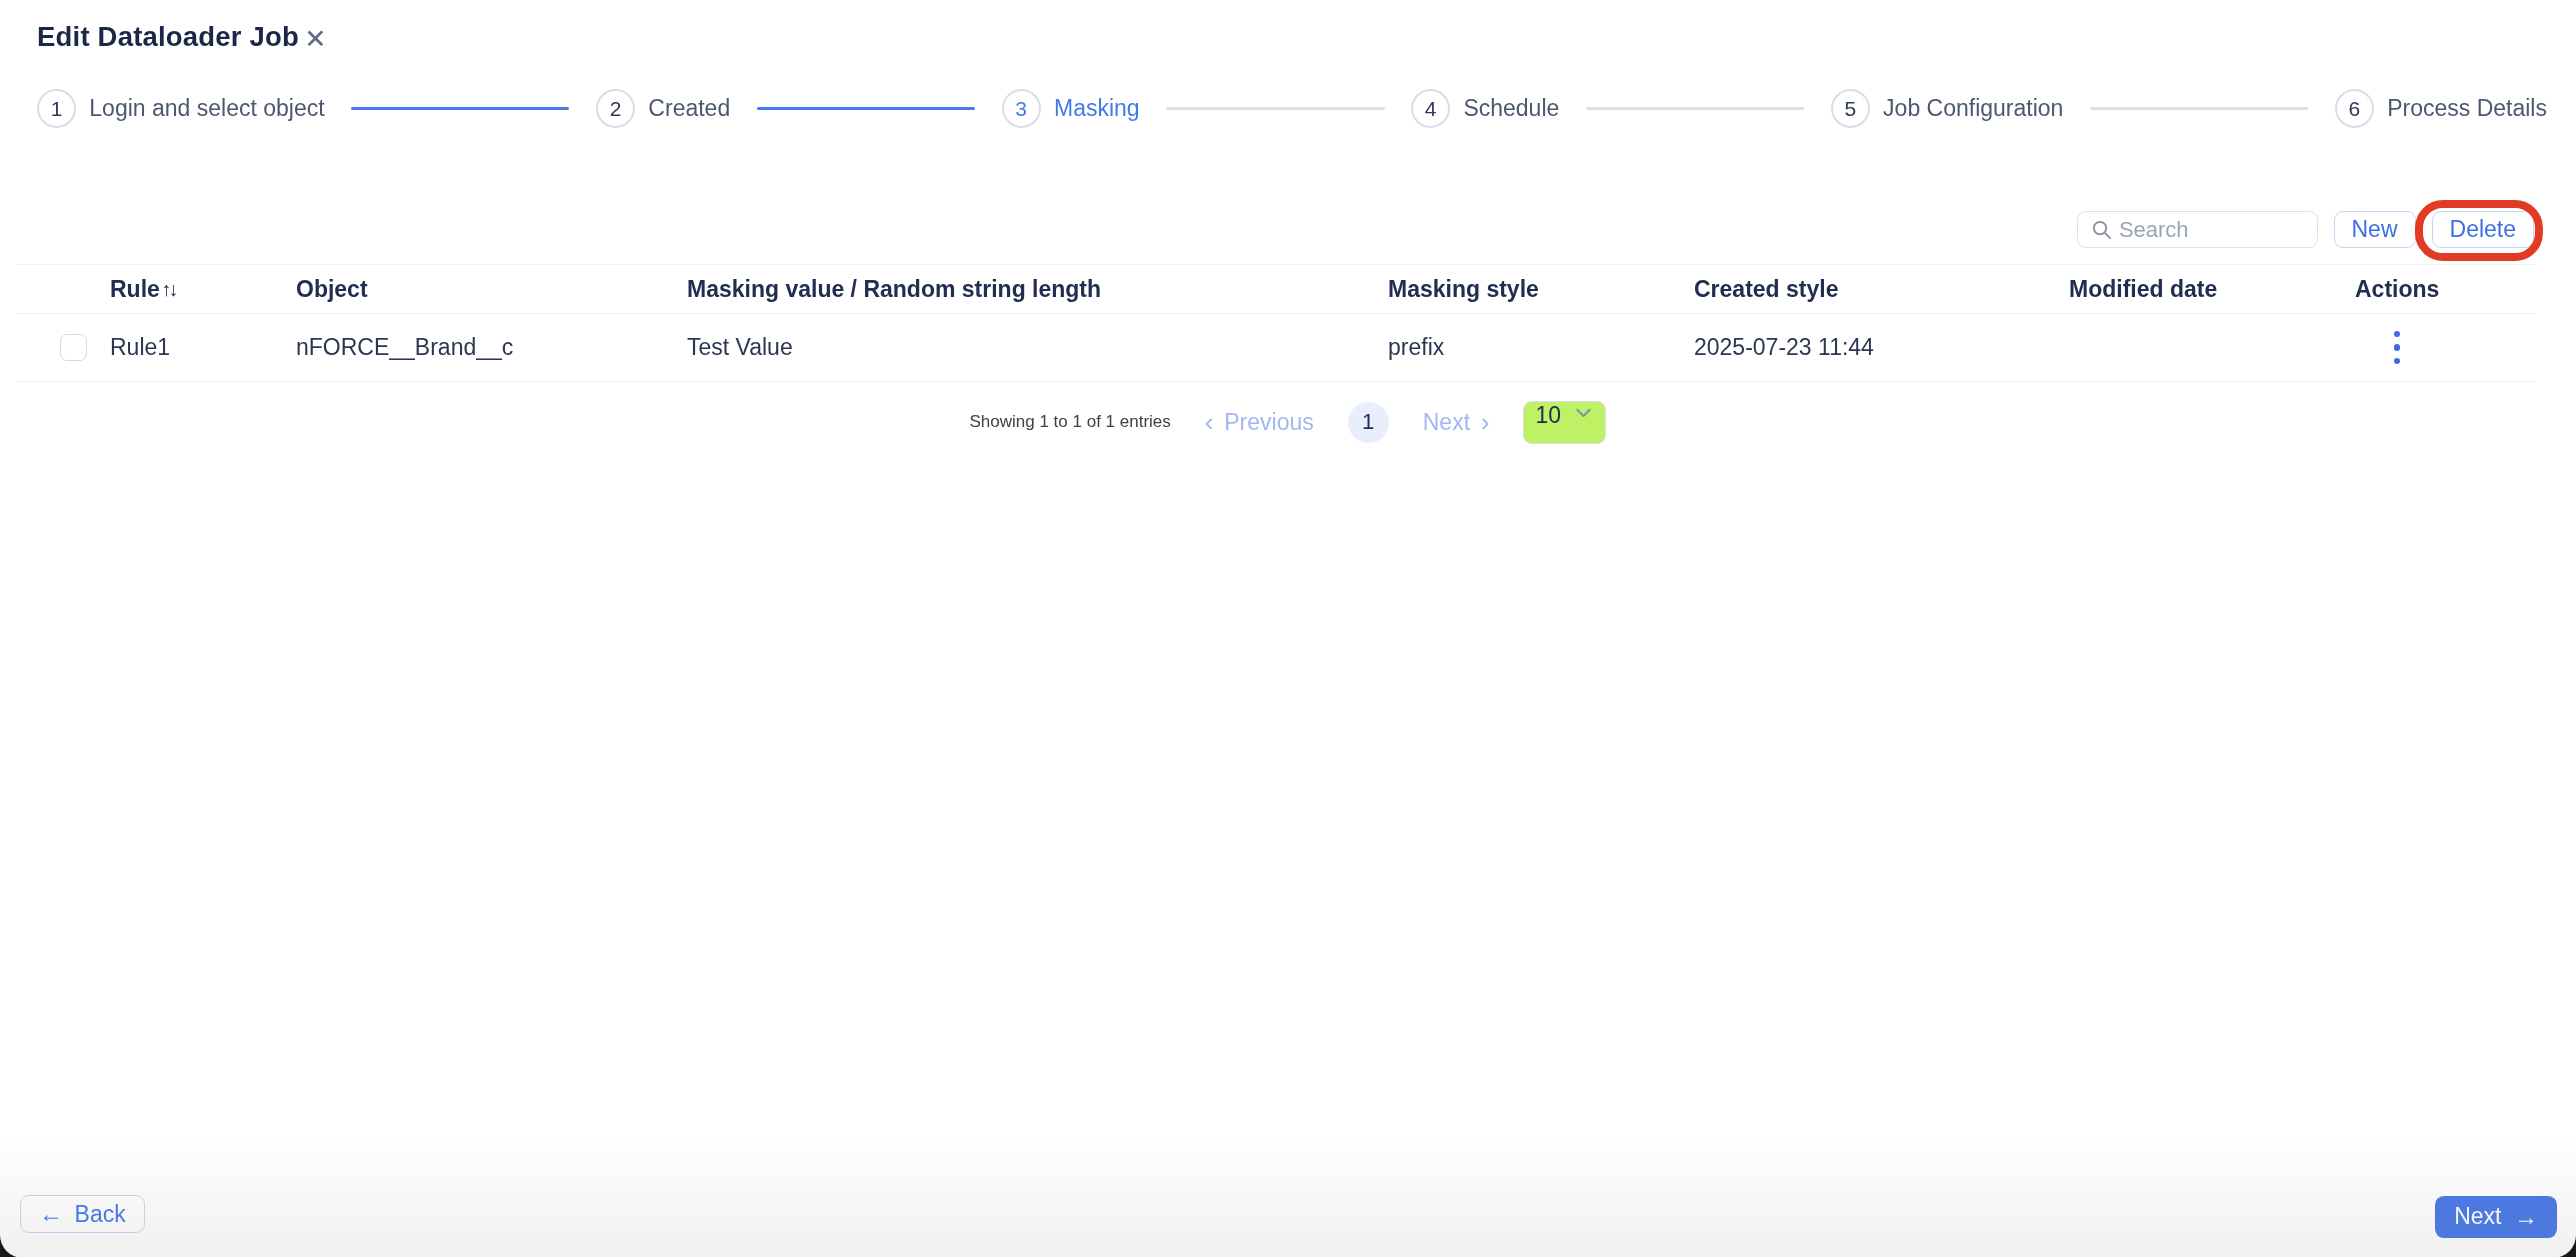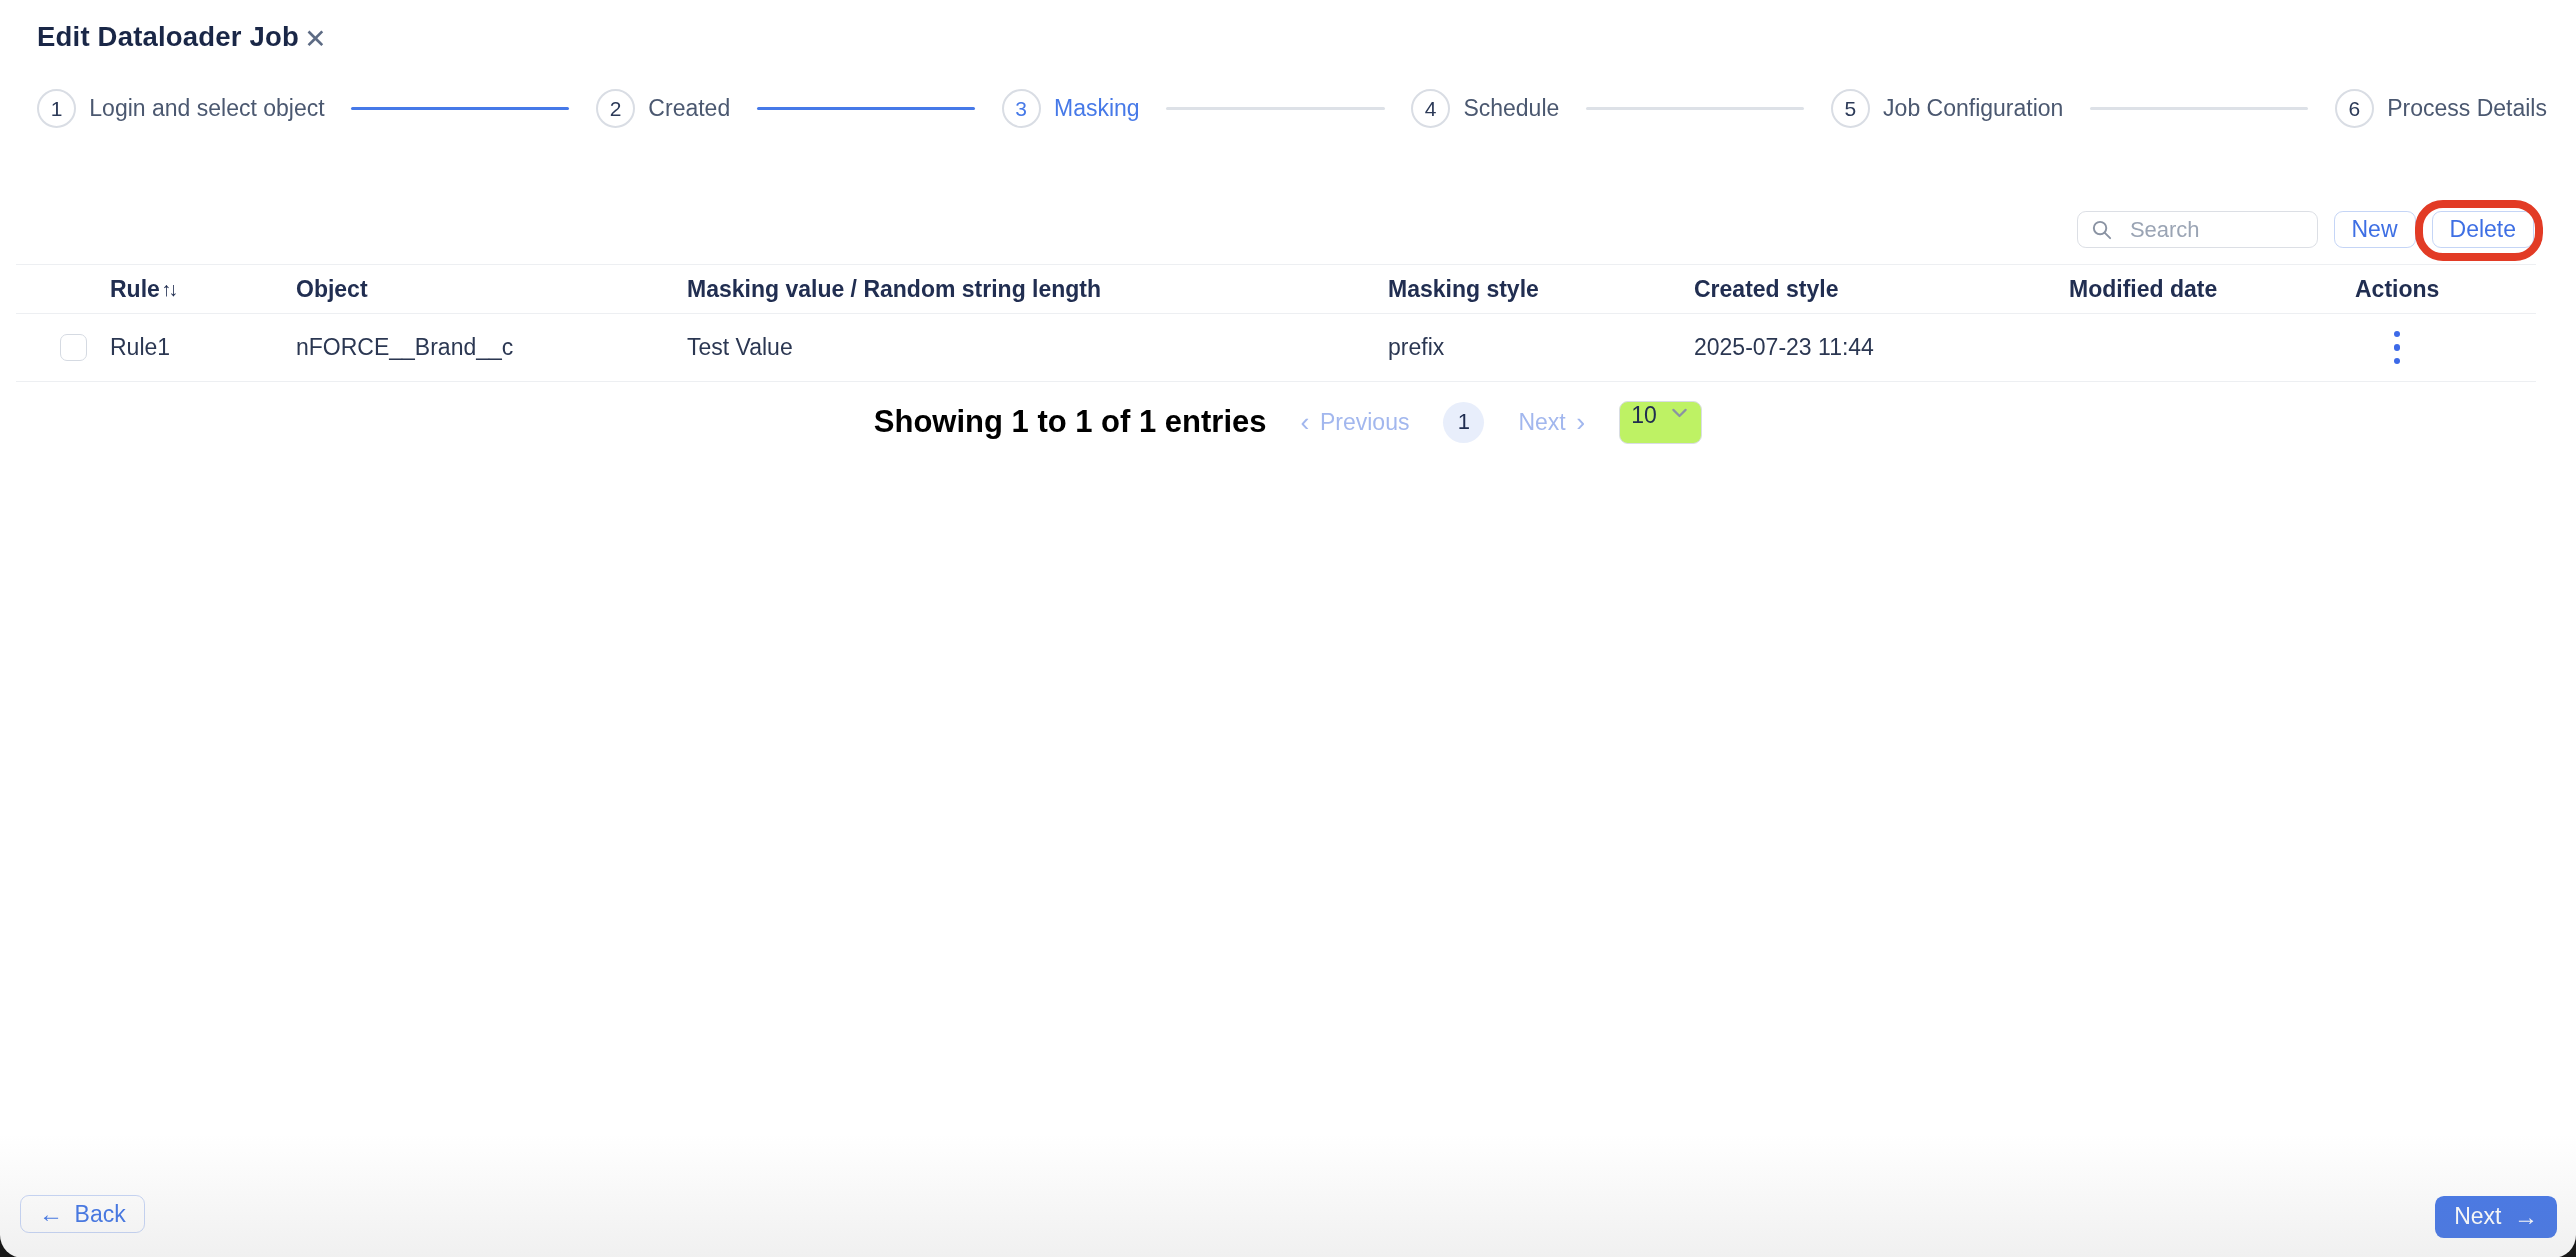--- a/index.html
+++ b/index.html
@@ -38,21 +38,21 @@
   }
   .step-label { font-size:23px; color:#4b5870; margin-left:13.3px; white-space:nowrap; }
   .step.active .step-circle { color:#4679e8; }
   .step.active .step-label { color:#4679e8; }
   .connector { flex:1 1 0; height:3.5px; border-radius:1.8px; background:#dde1e7; margin:0 26.6px; }
   .connector.done { background:#4679e8; }
 
   
   .toolbar { position:absolute; top:211px; right:42px; display:flex; align-items:center; gap:16px; height:37px; }
   .search-wrap {
-    display:flex; align-items:center; gap:17px;
+    display:flex; align-items:center; gap:6px;
     width:241px; height:37px; border:1.8px solid #dcdfe5; border-radius:8.9px;
     padding:0 12.4px; background:#fff;
   }
   .search-wrap svg { flex:none; }
   .search-wrap input {
     border:none; outline:none; width:100%; font-size:22px; color:#2b3752;
     font-family:inherit; background:transparent;
   }
   .search-wrap input::placeholder { color:#9aa4b4; }
   .btn-outline {
@@ -81,21 +81,21 @@
   .sort-icons { display:inline-flex; font-size:19.5px; font-weight:400; letter-spacing:-2.7px; margin-left:1.8px; color:#212e51; cursor:pointer; }
   .checkbox {
     width:26.6px; height:26.6px; margin-left:44px;
     border:1.8px solid #d5dae2; border-radius:7px; background:#fff; cursor:pointer;
   }
   .kebab { display:flex; flex-direction:column; gap:7px; margin-left:39px; cursor:pointer; width:7px; }
   .kebab i { width:6.2px; height:6.2px; border-radius:50%; background:#3d6ae8; }
 
   
   .pagination { position:absolute; top:400px; left:0; right:0; display:flex; justify-content:center; align-items:center; gap:34px; height:44px; }
-  .pg-summary { font-size:31px; color:#000000; font-weight:700; }
+  .pg-summary { font-size:17px; color:#404040; font-weight:400; }
   .pg-nav { display:flex; align-items:center; gap:10.6px; font-size:23px; color:#a2b7ee; cursor:pointer; }
   .pg-chevron { font-size:26.6px; line-height:1; }
   .pg-page {
     width:41px; height:41px; border-radius:50%; background:#e8eefb;
     display:flex; align-items:center; justify-content:center;
     font-size:22px; color:#202d50; cursor:pointer;
   }
   .pg-size {
     display:flex; align-items:flex-start; justify-content:space-between;
     width:83px; height:43px; border:1.8px solid #d9dde4; border-radius:8.9px;

